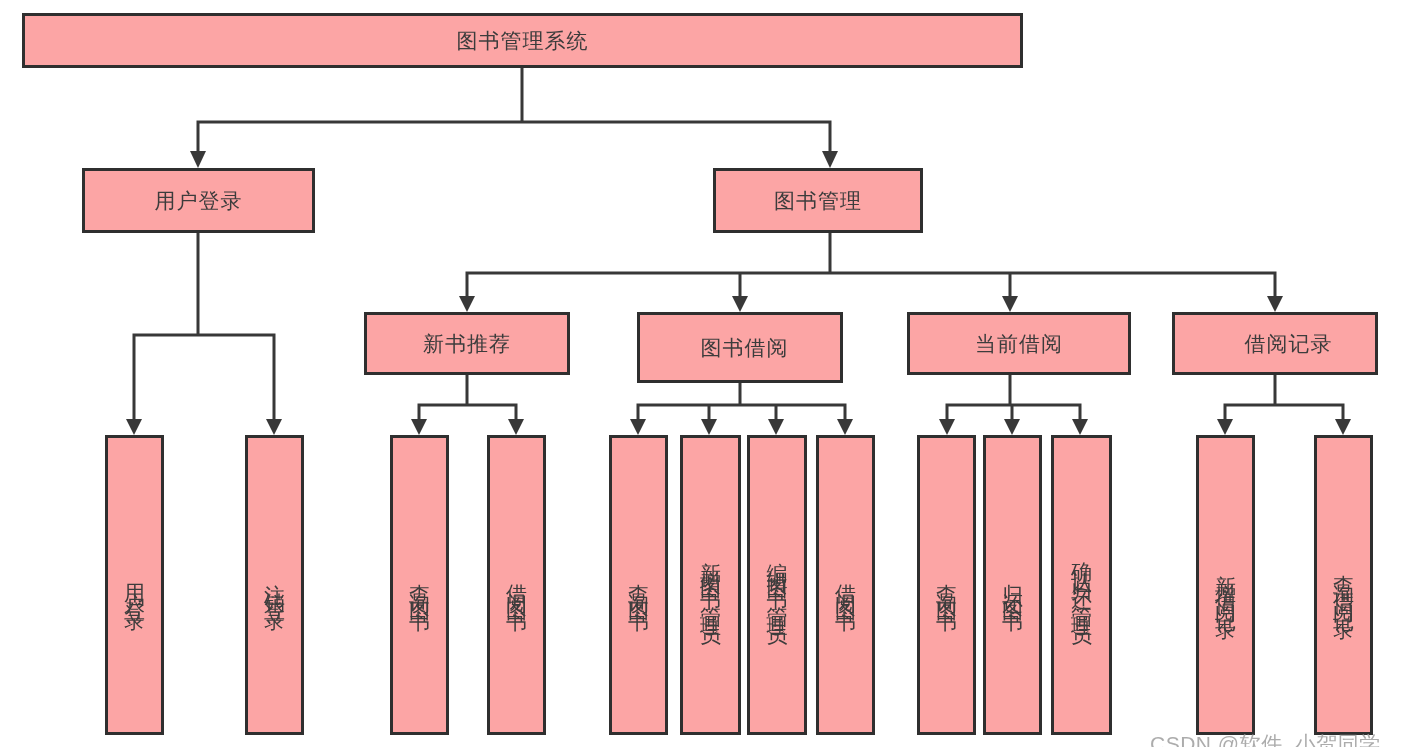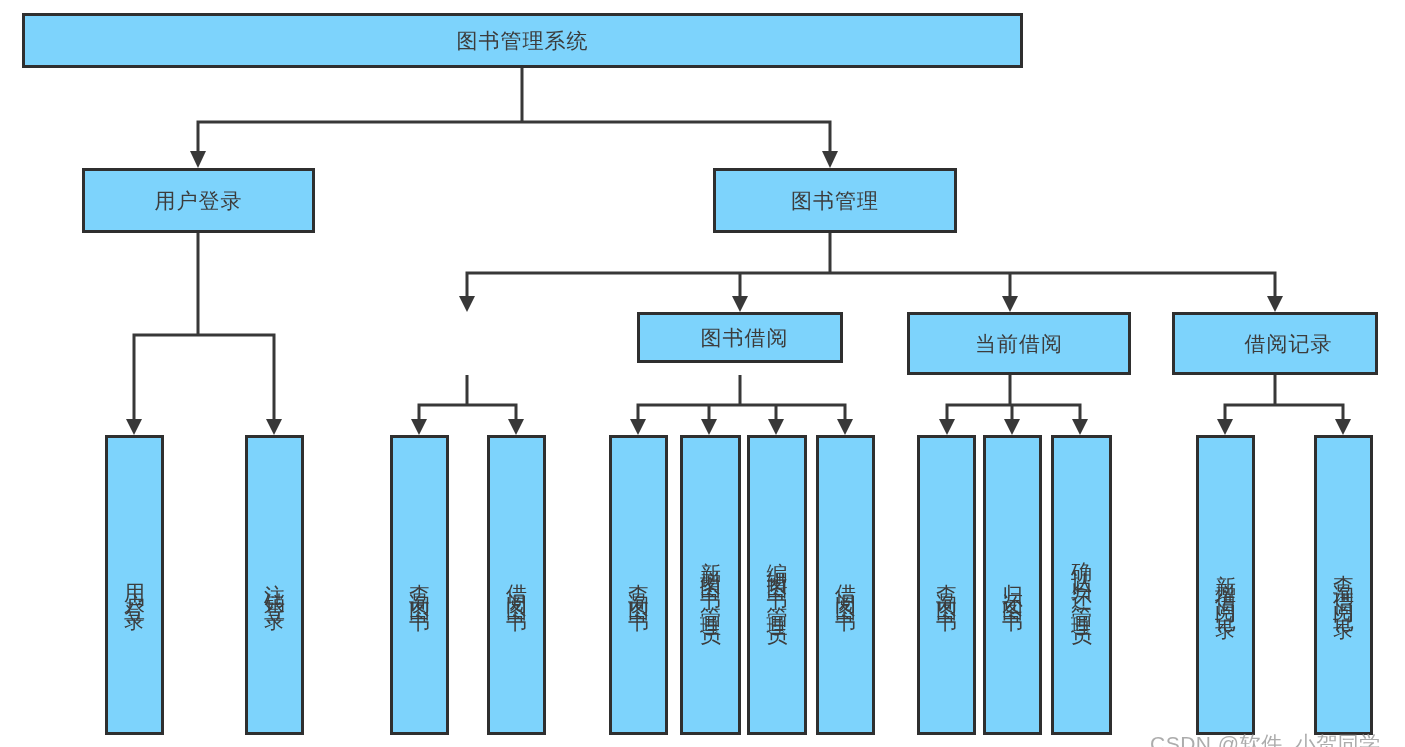--- a/index.html
+++ b/index.html
@@ -19,21 +19,21 @@
     position: absolute;
     left: 0; top: 0;
     width: 1405px;
     height: 747px;
     z-index: 1;
   }
   .box {
     position: absolute;
     box-sizing: border-box;
     border: 3px solid #2f2f2f;
-    background: #7dd3fc;
+    background: #fca5a5;
     color: #3c3c3c;
     display: flex;
     align-items: center;
     justify-content: center;
     font-size: 21px;
     z-index: 2;
     letter-spacing: 1px;
   }
   .leaf {
     writing-mode: vertical-rl;
@@ -41,24 +41,24 @@
     letter-spacing: 9px;
     top: 435px;
     width: 59px;
     height: 300px;
     font-size: 21px;
   }
   
   .root      { left: 22px;   top: 13px;  width: 1001px; height: 55px; }
   
   .n-login   { left: 82px;   top: 168px; width: 233px;  height: 65px; }
-  .n-mgmt    { left: 713px;  top: 168px; width: 244px;  height: 65px; }
+  .n-mgmt    { left: 713px;  top: 168px; width: 210px;  height: 65px; }
   
   .n-newbook { left: 364px;  top: 312px; width: 206px;  height: 63px; }
-  .n-borrow  { left: 637px;  top: 312px; width: 206px;  height: 51px; padding-left: 9px; }
+  .n-borrow  { left: 637px;  top: 312px; width: 206px;  height: 71px; padding-left: 9px; }
   .n-current { left: 907px;  top: 312px; width: 224px;  height: 63px; }
   .n-records { left: 1172px; top: 312px; width: 206px;  height: 63px; padding-left: 27px; }
   
   .l1  { left: 105px;  }
   .l2  { left: 245px;  }
   .l3  { left: 390px;  }
   .l4  { left: 487px;  }
   .l5  { left: 609px;  }
   .l6  { left: 680px;  width: 61px; }
   .l7  { left: 747px;  width: 60px; }
@@ -127,20 +127,21 @@
       <polygon points="1217,419 1233,419 1225,435"></polygon>
       <polygon points="1335,419 1351,419 1343,435"></polygon>
     </g>
   </svg>
 
   <div class="box root">图书管理系统</div>
 
   <div class="box n-login">用户登录</div>
   <div class="box n-mgmt">图书管理</div>
 
+  <div class="box n-newbook">新书推荐</div>
   <div class="box n-borrow">图书借阅</div>
   <div class="box n-current">当前借阅</div>
   <div class="box n-records">借阅记录</div>
 
   <div class="box leaf l1">用户登录</div>
   <div class="box leaf l2">注销登录</div>
 
   <div class="box leaf l3">查询图书</div>
   <div class="box leaf l4">借阅图书</div>
 

